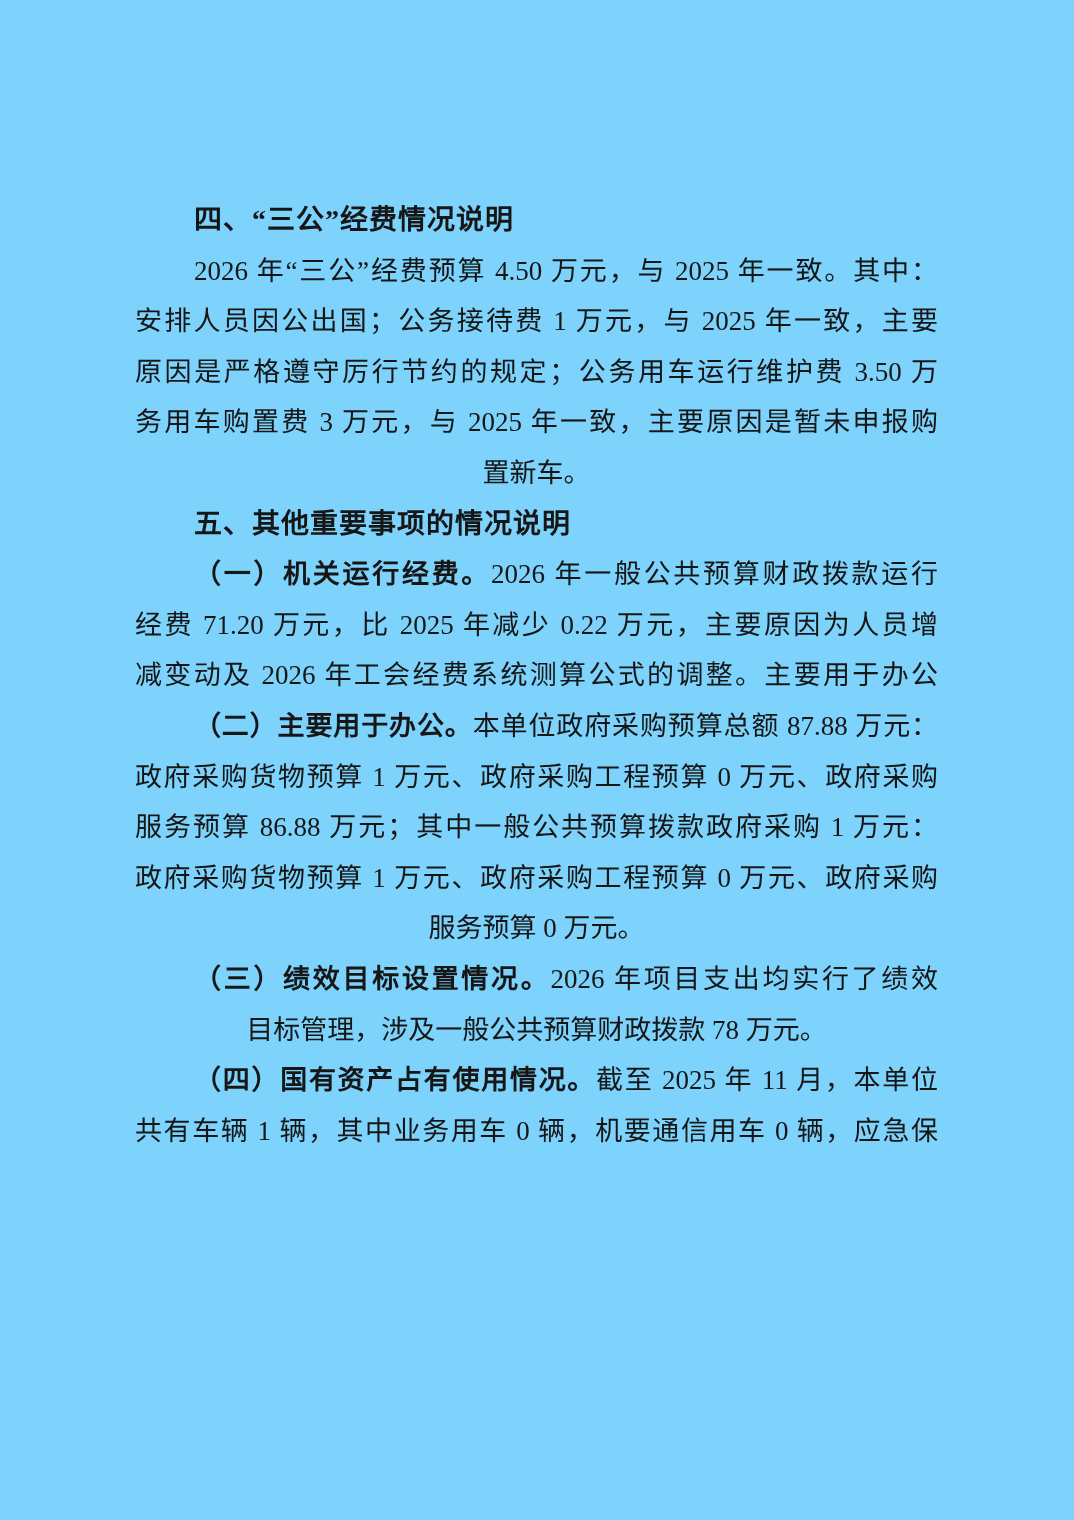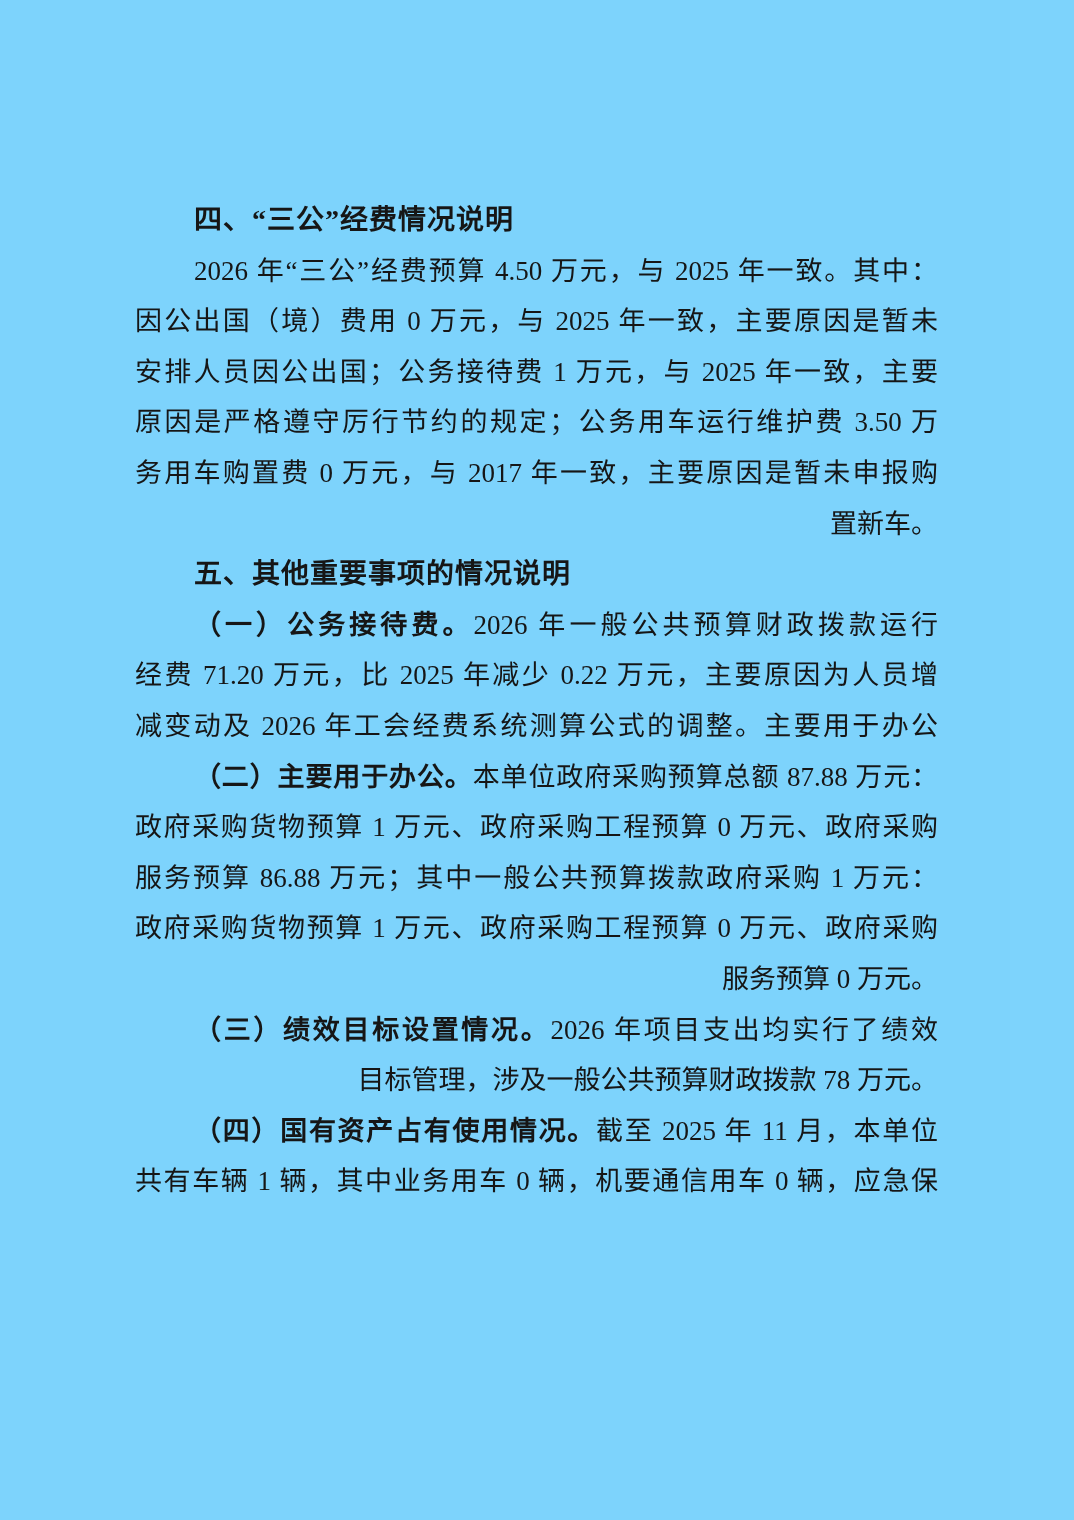--- a/index.html
+++ b/index.html
@@ -29,41 +29,40 @@
   .paragraph { margin: 0; }
   .line {
     font-size: 27px;
     line-height: 50.6px;
     height: 50.6px;
   }
   .line.justify {
     text-align: justify;
     text-align-last: justify;
   }
-  .line.final { text-align: right; }
+  .line.final { text-align: center; }
   .line.first { padding-left: 59px; }
   .lead { font-weight: 700; }
 </style>
 </head>
 <body>
 
 <div class="page">
   <div class="content">
       <div class="heading">四、“三公”经费情况说明</div>
       <div class="paragraph">
         <div class="line first justify"><span>2026 年“三公”经费预算 4.50 万元，与 2025 年一致。其中：</span></div>
-        <div class="line justify"><span>因公出国（境）费用 0 万元，与 2025 年一致，主要原因是暂未</span></div>
         <div class="line justify"><span>安排人员因公出国；公务接待费 1 万元，与 2025 年一致，主要</span></div>
         <div class="line justify"><span>原因是严格遵守厉行节约的规定；公务用车运行维护费 3.50 万</span></div>
-        <div class="line justify"><span>务用车购置费 0 万元，与 2017 年一致，主要原因是暂未申报购</span></div>
+        <div class="line justify"><span>务用车购置费 3 万元，与 2025 年一致，主要原因是暂未申报购</span></div>
         <div class="line final"><span>置新车。</span></div>
       </div>
       <div class="heading">五、其他重要事项的情况说明</div>
       <div class="paragraph">
-        <div class="line first justify"><span class="lead">（一）公务接待费。</span><span>2026 年一般公共预算财政拨款运行</span></div>
+        <div class="line first justify"><span class="lead">（一）机关运行经费。</span><span>2026 年一般公共预算财政拨款运行</span></div>
         <div class="line justify"><span>经费 71.20 万元，比 2025 年减少 0.22 万元，主要原因为人员增</span></div>
         <div class="line justify"><span>减变动及 2026 年工会经费系统测算公式的调整。主要用于办公</span></div>
       </div>
       <div class="paragraph">
         <div class="line first justify"><span class="lead">（二）主要用于办公。</span><span>本单位政府采购预算总额 87.88 万元：</span></div>
         <div class="line justify"><span>政府采购货物预算 1 万元、政府采购工程预算 0 万元、政府采购</span></div>
         <div class="line justify"><span>服务预算 86.88 万元；其中一般公共预算拨款政府采购 1 万元：</span></div>
         <div class="line justify"><span>政府采购货物预算 1 万元、政府采购工程预算 0 万元、政府采购</span></div>
         <div class="line final"><span>服务预算 0 万元。</span></div>
       </div>

